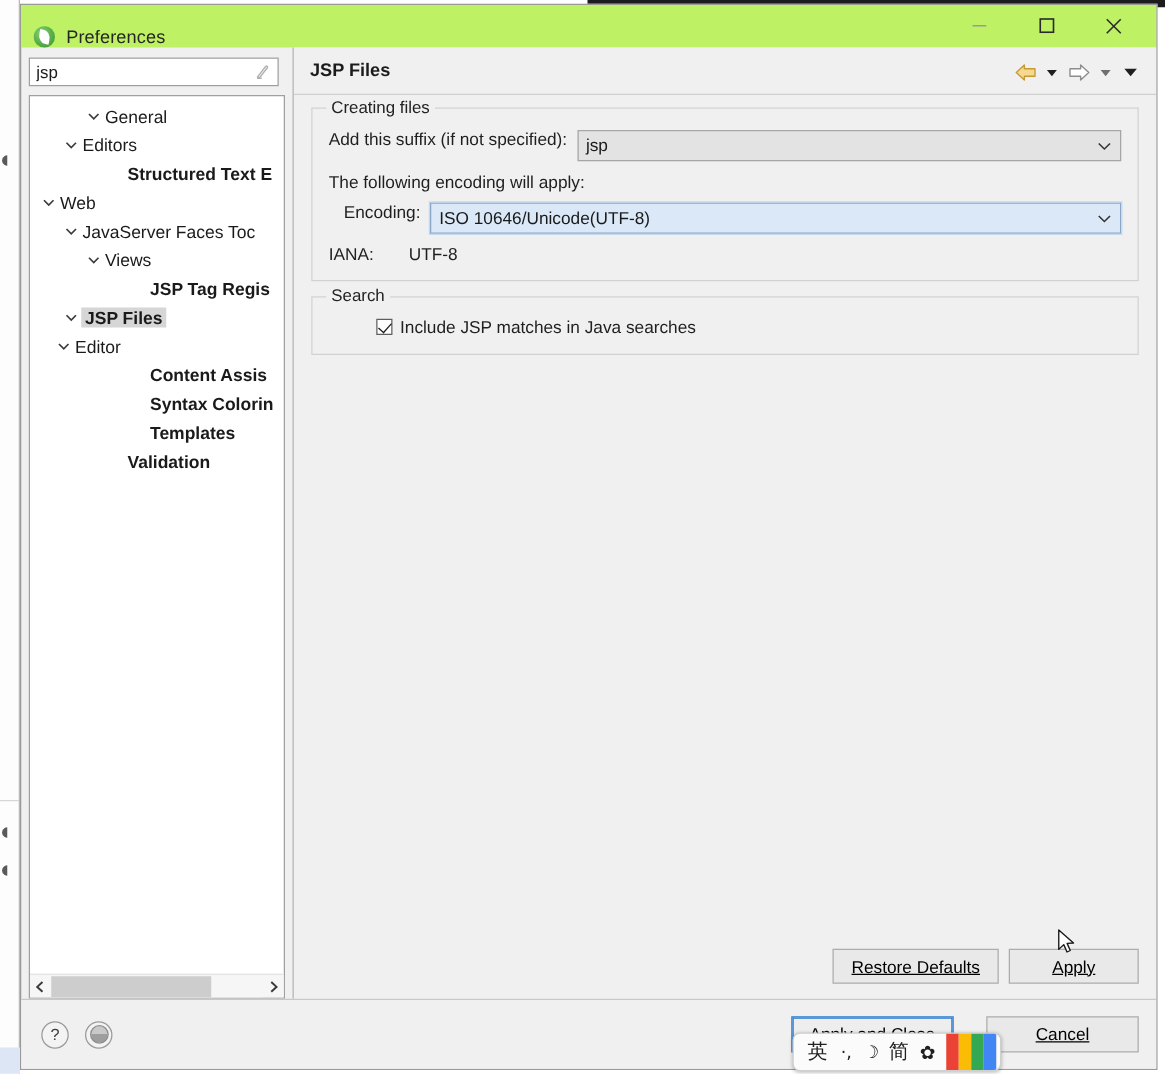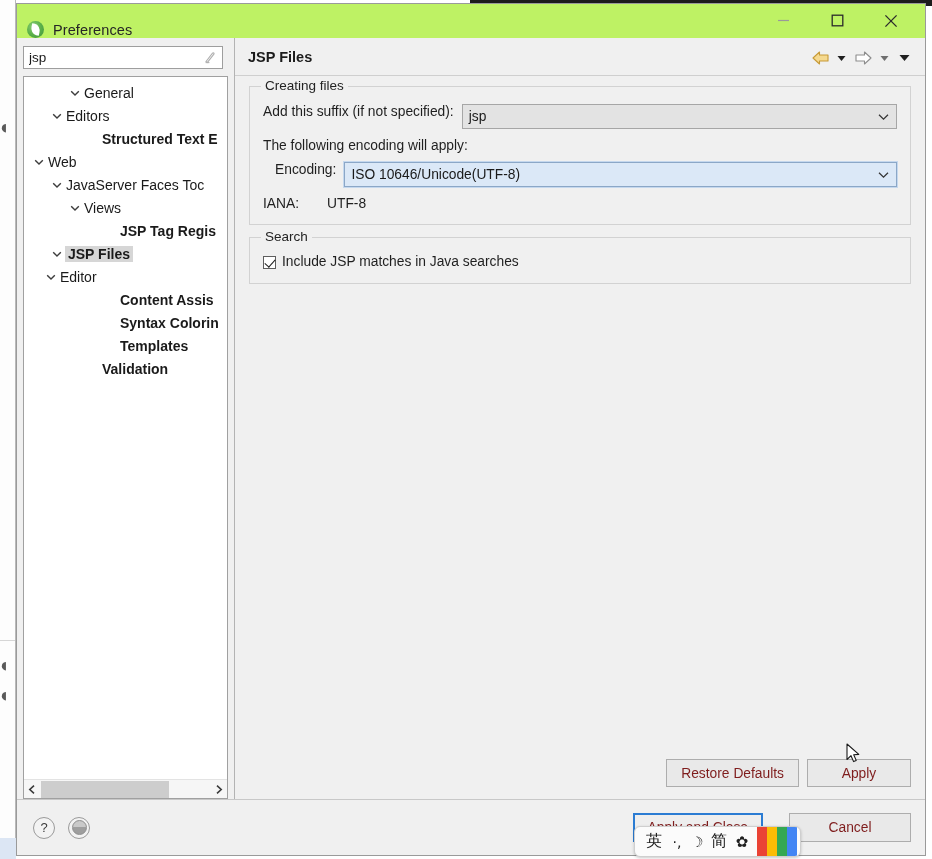--- a/index.html
+++ b/index.html
@@ -224,21 +224,21 @@
   }
   .combo-caret {
     position: absolute; right: 7px; top: 50%; transform: translateY(-50%);
     color: #333333; display: flex;
   }
 
   .iana-row { display: flex; align-items: center; }
   .iana-label { font-size: 13.8px; color: #1f1f1f; width: 64px; }
   .iana-value { font-size: 13.8px; color: #1f1f1f; }
 
-  .check-row { display: flex; align-items: flex-end; }
+  .check-row { display: flex; align-items: center; margin-left: 38px; }
   .checkbox {
     width: 13px; height: 13px; flex: 0 0 13px;
     border: 1px solid #5e5e5e; background: #ffffff;
     margin-right: 6px; position: relative;
   }
   .checkbox.checked::after {
     content: ""; position: absolute;
     left: 3px; top: 0px; width: 5px; height: 9px;
     border: solid #1c1c1c; border-width: 0 1.6px 1.6px 0;
     transform: rotate(42deg);
@@ -247,23 +247,23 @@
 
   
   #page-actions {
     flex: 0 0 auto; display: flex; justify-content: flex-end;
     gap: 8px; padding: 0 14px 12px 14px;
   }
   .btn {
     height: 28px; min-width: 104px;
     border: 1px solid #adadad; background: #e9e9e9;
     font-family: "Liberation Sans", sans-serif;
-    font-size: 13.8px; color: #7f1d1d;
-    display: flex; align-items: center; justify-content: center;
-    padding: 0 14px; position: relative;
+    font-size: 13.8px; color: #000000;
+    display: flex; align-items: center; justify-content: center;
+    padding: 0 14px; position: relative; text-decoration: underline;
   }
   .btn.focused {
     border: 1px solid #2b7cd3;
     outline: 1px solid #2b7cd3; outline-offset: -2px;
     background: #eeeeee;
   }
 
   
   #bottom-bar {
     flex: 0 0 56px; display: flex; align-items: center;

